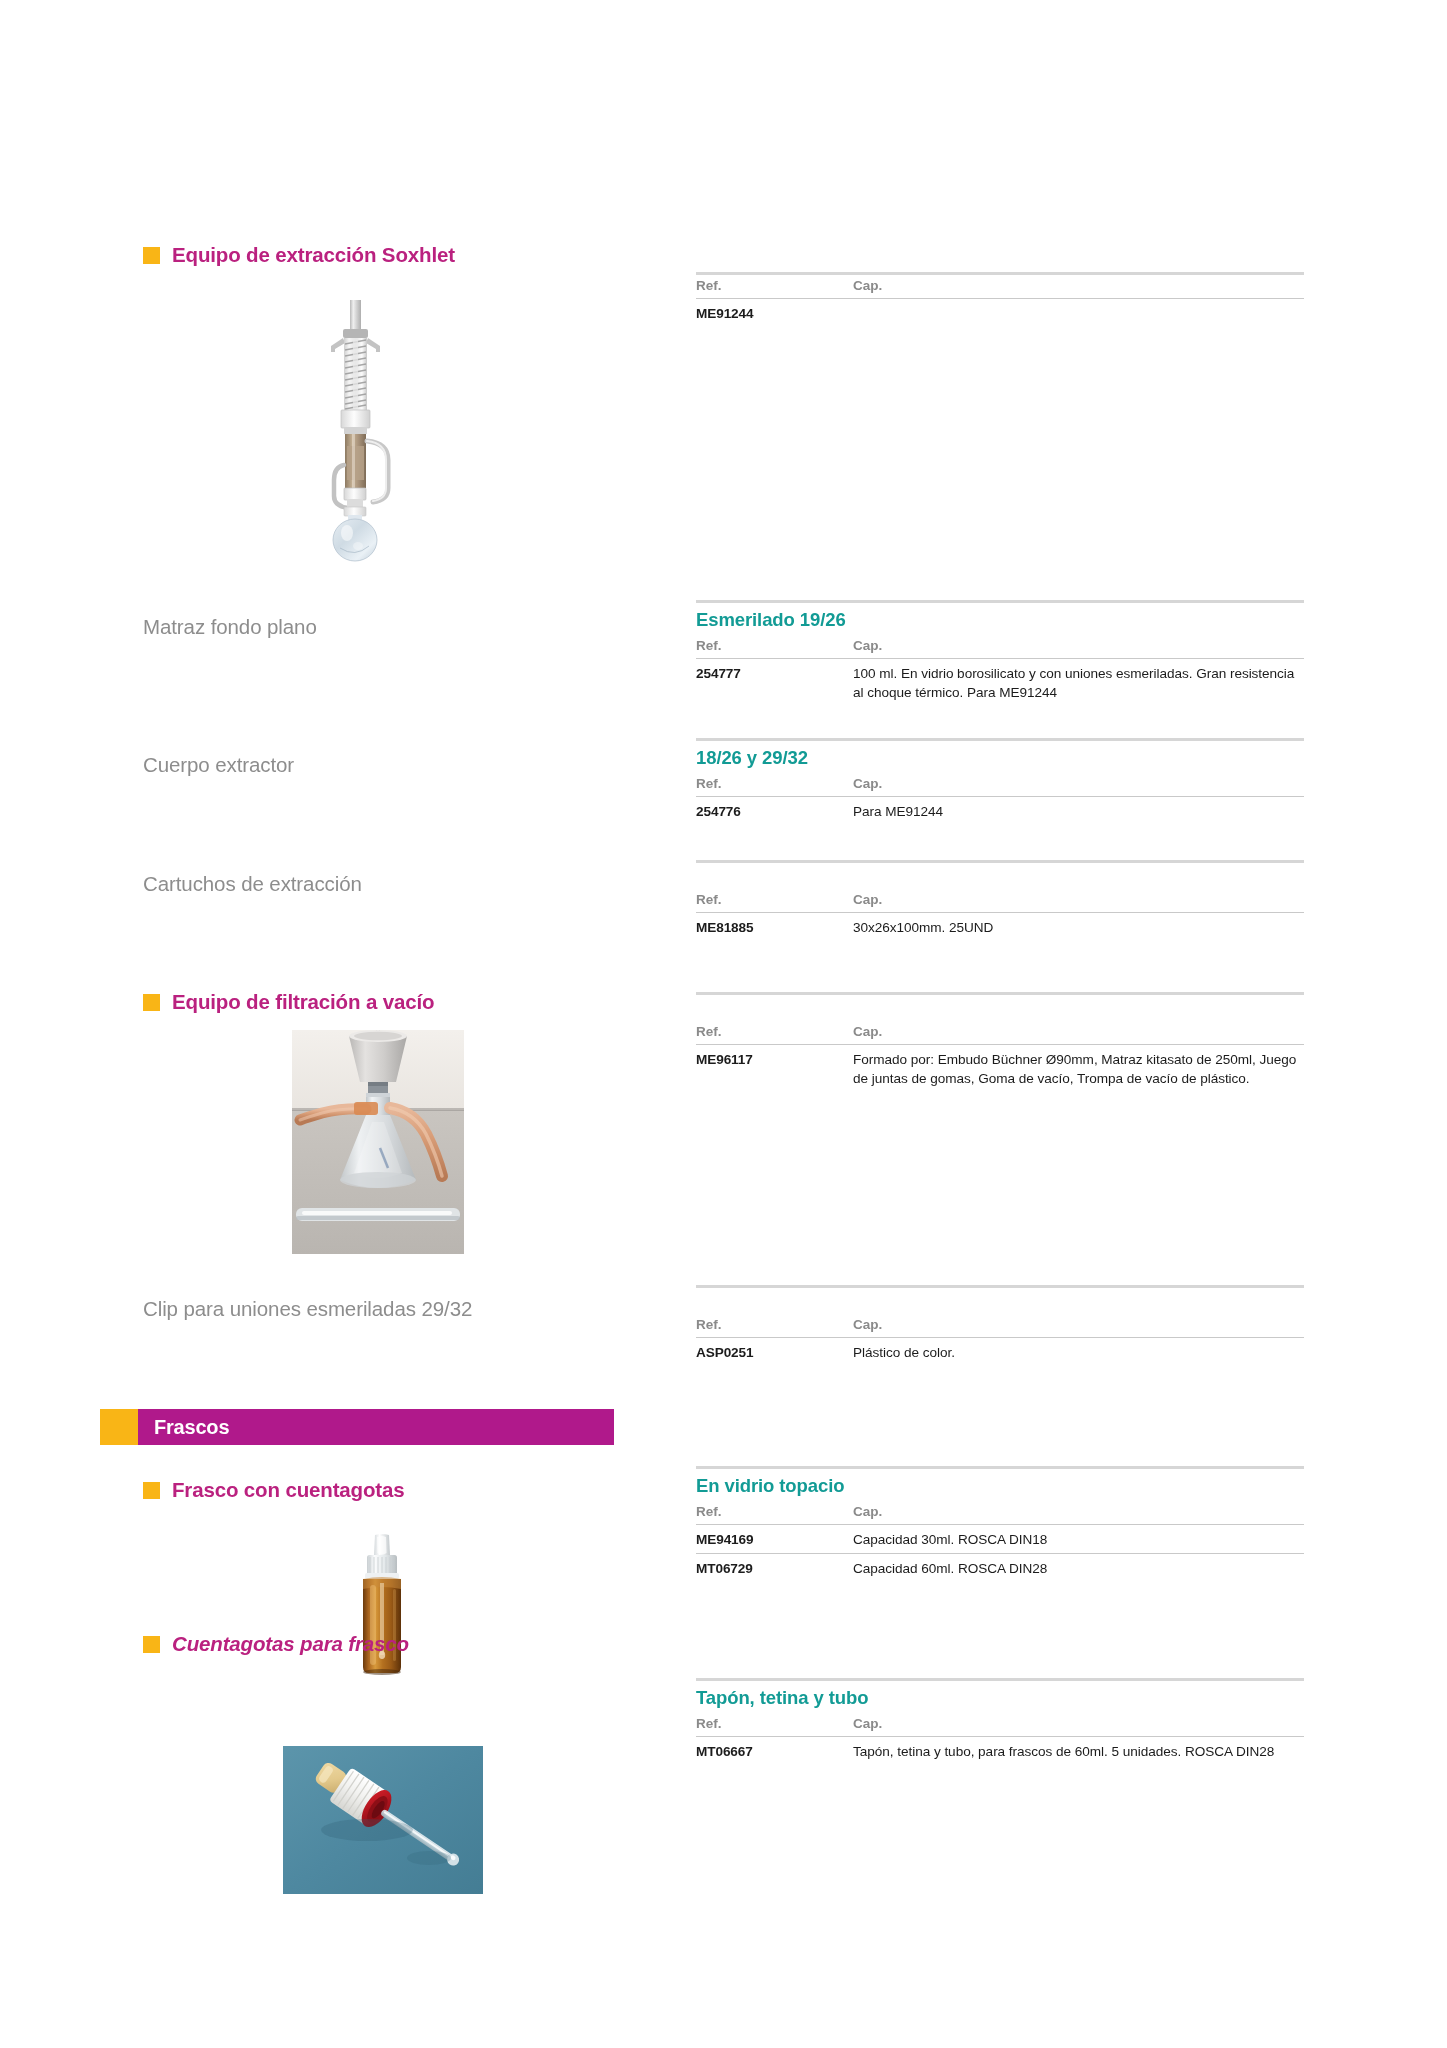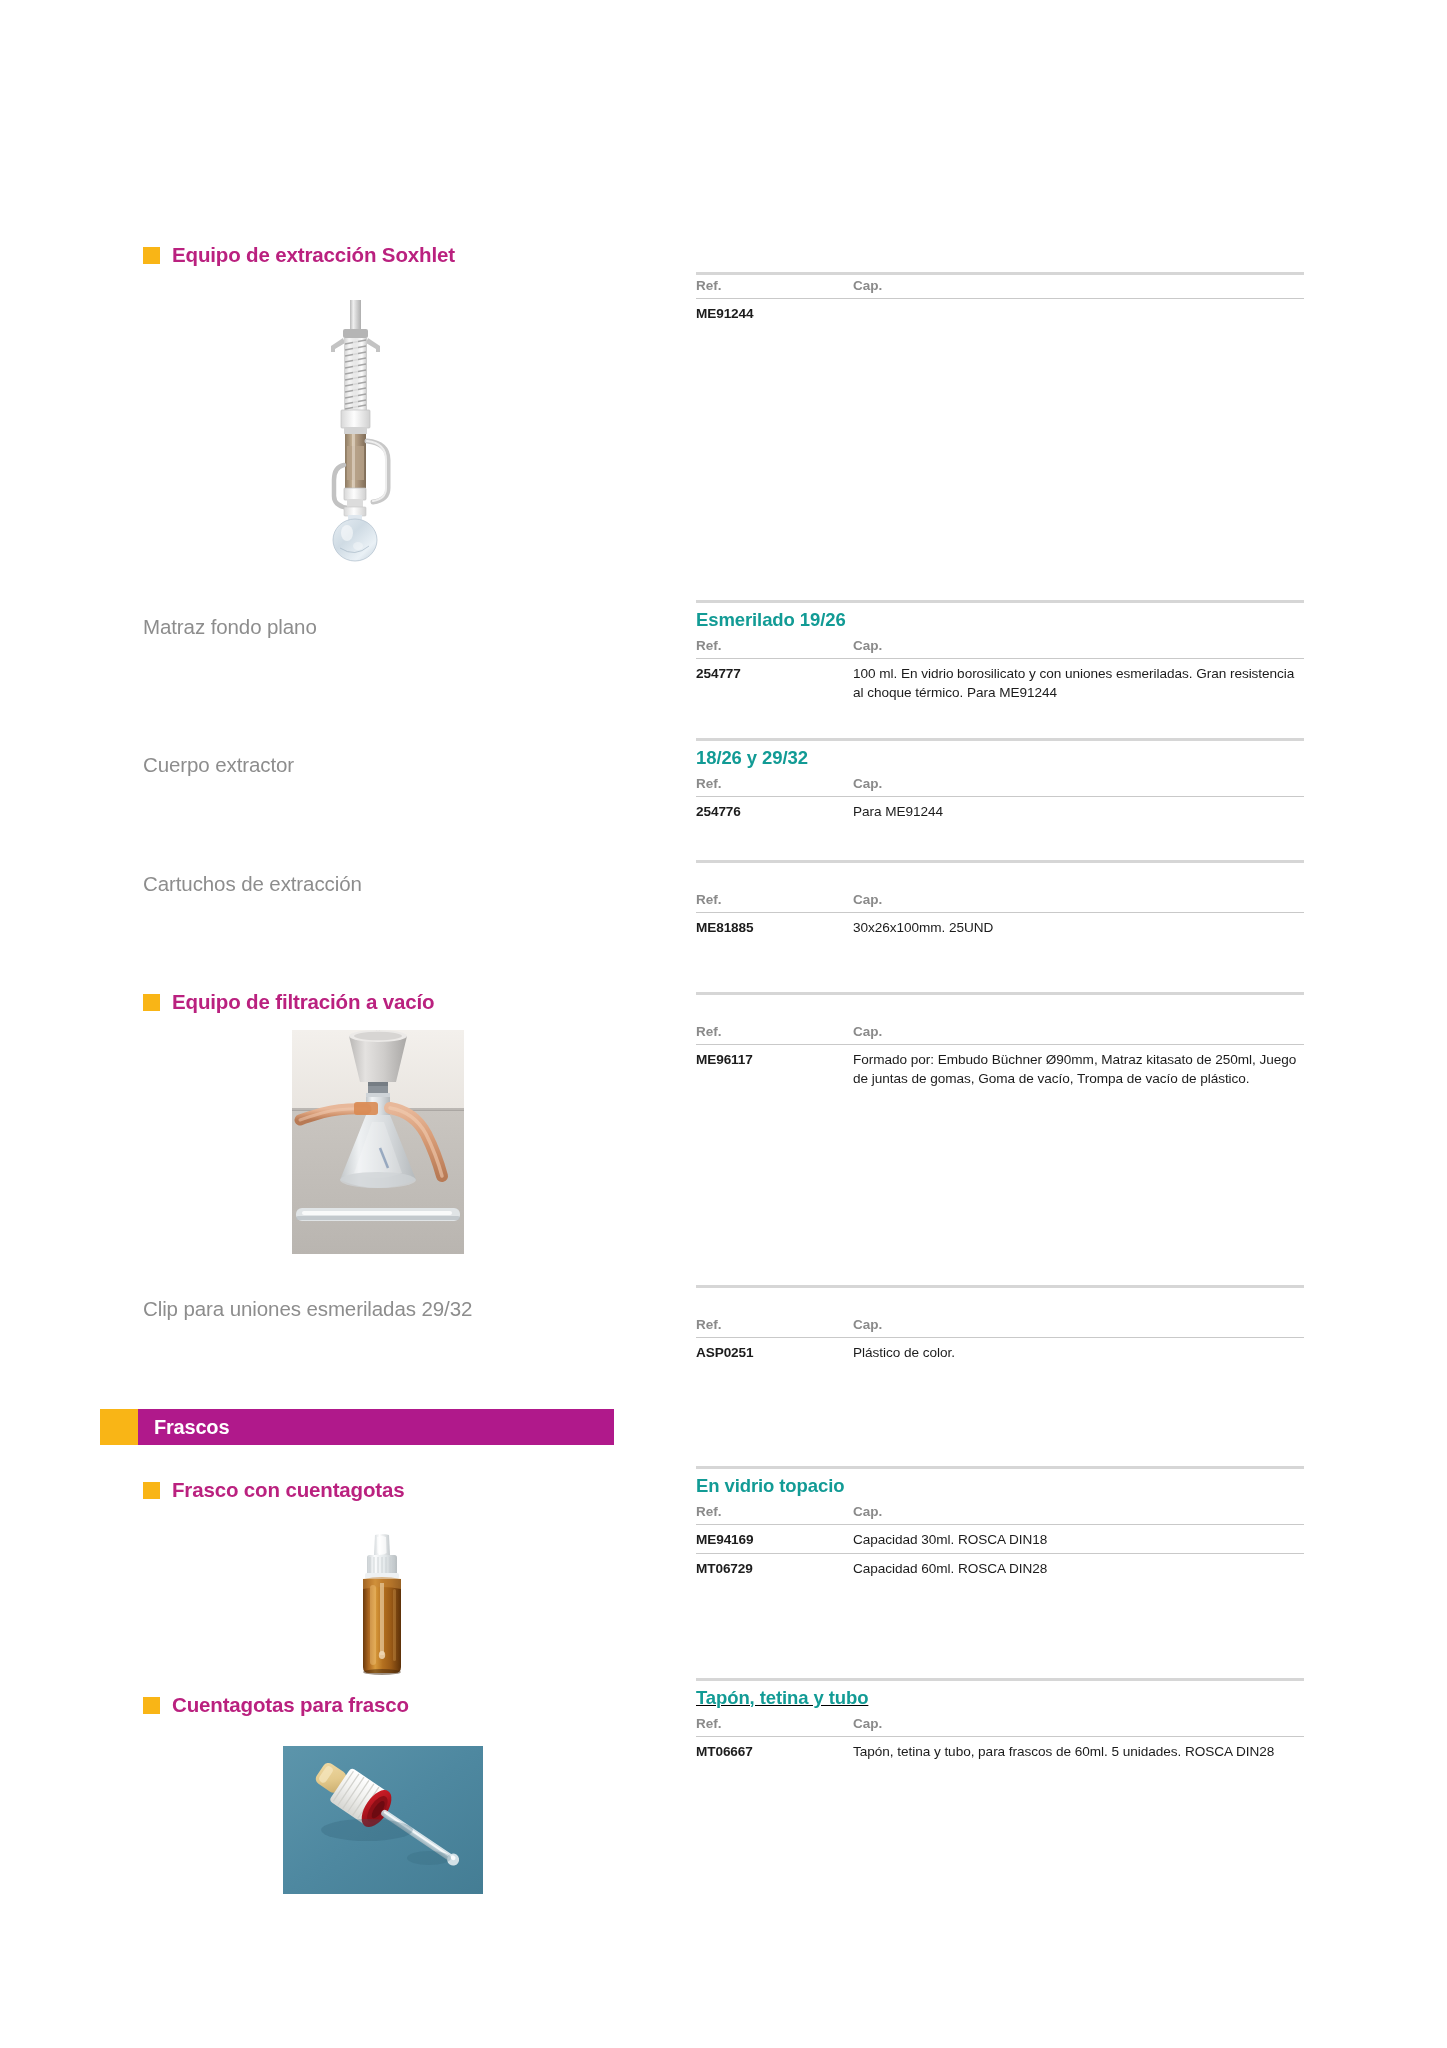--- a/index.html
+++ b/index.html
@@ -489,21 +489,21 @@
       <span class="td-ref">ME94169</span>
       <span class="td-cap">Capacidad 30ml. ROSCA DIN18</span>
     </div>
     <div class="rule-thin"></div>
     <div class="data-row">
       <span class="td-ref">MT06729</span>
       <span class="td-cap">Capacidad 60ml. ROSCA DIN28</span>
     </div>
   </div>
 
-  <div class="left-col" style="top:1693px;">
+  <div class="left-col" style="top:1632px;font-style:italic;">
     <div class="prod-head">
       <span class="bullet"></span>
       <span class="prod-head-text">Cuentagotas para frasco</span>
     </div>
   </div>
 
   <div class="fig photo-frame" style="left:283px; top:1746px; width:200px; height:148px;">
     <svg width="200" height="148" viewBox="0 0 200 148" xmlns="http://www.w3.org/2000/svg">
       <defs>
         <linearGradient id="blueBg" x1="0" y1="0" x2="1" y2="1">
@@ -564,21 +564,21 @@
         <ellipse cx="189" cy="46" rx="2.5" ry="2.2" fill="#ffffff" opacity="0.85"></ellipse>
       </g>
 
       <ellipse cx="84" cy="84" rx="46" ry="11" fill="#2f5e72" opacity="0.28"></ellipse>
       <ellipse cx="146" cy="112" rx="22" ry="7" fill="#2f5e72" opacity="0.22"></ellipse>
     </svg>
   </div>
 
   <div class="right-col" style="top:1678px;">
     <div class="rule-top"></div>
-    <div style="padding:6px 0 4px 0;text-decoration:underline;">
+    <div style="padding:6px 0 4px 0;">
       <span class="variant-head">Tapón, tetina y tubo</span>
     </div>
     <div class="thead-row">
       <span class="th-ref">Ref.</span>
       <span class="th-cap">Cap.</span>
     </div>
     <div class="rule-thin"></div>
     <div class="data-row">
       <span class="td-ref">MT06667</span>
       <span class="td-cap">Tapón, tetina y tubo, para frascos de 60ml. 5 unidades. ROSCA DIN28</span>

